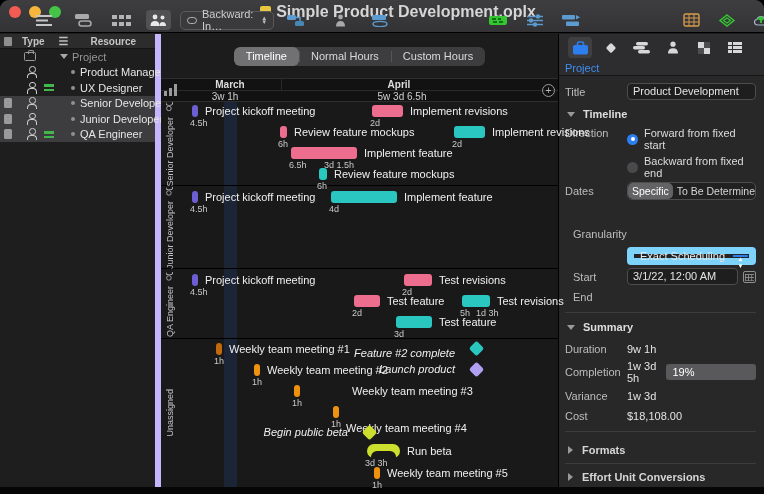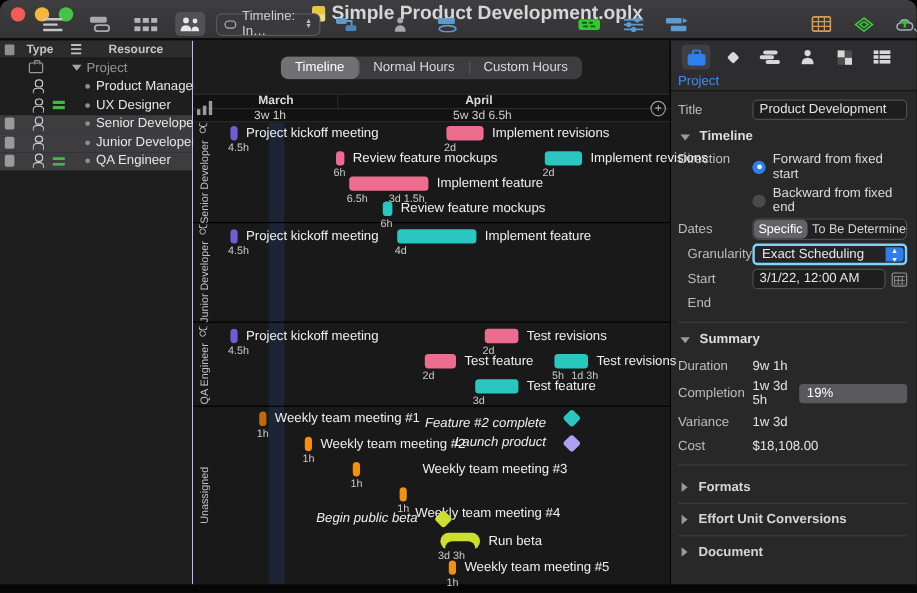--- a/index.html
+++ b/index.html
@@ -20,21 +20,21 @@
   .tb-dropdown { display:flex; align-items:center; gap:5px; height:19px; padding:0 6px; border:1px solid #5a5a5c; border-radius:5px; color:#cfcfcf; font-size:11px; background:#3a3a3c; }
   .capsule { width:13px; height:7px; border:1.5px solid #b6b6b6; border-radius:4px; }
   .updown { display:flex; flex-direction:column; line-height:4px; font-size:6px; color:#bbb; }
   svg.ic { display:block; }
 
   
   .main { position:absolute; top:34px; left:0; right:0; bottom:7px; display:flex; }
   .bottom-strip { position:absolute; left:0; right:0; bottom:0; height:7px; background:#060606; }
 
   
-  .sidebar { width:161px; background:#1e1e1e; border-right:1px solid #c4b5fd; display:flex; flex-direction:column; }
+  .sidebar { width:161px; background:#1e1e1e; border-right:6px solid #c4b5fd; display:flex; flex-direction:column; }
   .sb-header { height:15px; background:#2c2c2c; border-bottom:1px solid #141414; display:flex; align-items:center; font-size:10px; font-weight:bold; color:#c4c4c4; }
   .sb-header .h-note { width:8px; height:9px; background:#8f8f8f; border-radius:1px; margin-left:4px; }
   .sb-header .h-type { margin-left:10px; }
   .sb-header .h-eq { margin-left:14px; color:#bdbdbd; font-size:11px; }
   .sb-header .h-res { margin-left:22px; }
   .sb-row { height:15.5px; display:flex; align-items:center; font-size:11px; color:#e6e6e6; position:relative; }
   .sb-row.selected { background:#3d3d3f; }
   .sb-row.muted span.lbl { color:#969696; }
   .note-chip { position:absolute; left:4px; width:8px; height:10px; background:#9a9a9a; border-radius:1.5px; }
   .cell-person { position:absolute; left:26px; width:10px; height:12px; }
@@ -99,21 +99,21 @@
   .field { background:#1e1e1e; border:1px solid #4d4d4f; border-radius:4px; height:17px; line-height:15px; padding:0 5px; color:#e3e3e3; }
   .field.dim { color:#8a8a8a; }
   .radio-group { display:flex; flex-direction:column; gap:4px; }
   .radio-line { display:flex; align-items:center; gap:6px; color:#dcdcdc; }
   .radio { width:11px; height:11px; border-radius:50%; background:#4a4a4c; position:relative; flex:none; }
   .radio.on { background:#2d7ff0; }
   .radio.on::after { content:""; position:absolute; left:3.5px; top:3.5px; width:4px; height:4px; border-radius:50%; background:#fff; }
   .iseg { display:flex; background:#212121; border:1px solid #4d4d4f; border-radius:5px; height:18px; overflow:hidden; font-size:10.5px; }
   .iseg .opt { flex:1; display:flex; align-items:center; justify-content:center; color:#d5d5d5; white-space:nowrap; padding:0 4px; }
   .iseg .opt.sel { background:#636365; border-radius:5px; color:#fff; }
-  .iselect { position:relative; display:flex; align-items:center; background:#242426; border:2px solid #7dd3fc; border-radius:4px; height:18px; padding:0 20px 0 6px; color:#e8e8e8; }
+  .iselect { position:relative; display:flex; align-items:center; background:#242426; border:7px solid #7dd3fc; border-radius:4px; height:18px; padding:0 20px 0 6px; color:#e8e8e8;margin-top:44px; }
   .iselect .cap { position:absolute; right:1px; top:1px; bottom:1px; width:15px; background:#2d7ff0; border-radius:0 3px 3px 0; color:#fff; font-size:6px; line-height:7px; text-align:center; padding-top:1px; }
   .date-row { display:flex; align-items:center; gap:5px; }
   .date-row .field { flex:1; }
   .cal-icon { width:13px; height:12px; border:1px solid #8f8f8f; border-radius:2px; position:relative; flex:none; }
   .cal-icon::before { content:""; position:absolute; inset:2px 1px 1px 1px;
       background:linear-gradient(#8f8f8f 1px, transparent 1px) 0 0/3.2px 3.2px, linear-gradient(90deg,#8f8f8f 1px, transparent 1px) 0 0/3.2px 3.2px; }
   .pct-box { background:#59595b; border-radius:3px; height:16px; line-height:16px; padding:0 6px; color:#fff; width:100px; }
   .comp-line { display:flex; align-items:center; justify-content:space-between; }
   .hr { border-top:1px solid #3c3c3e; margin:7px 0; }
   .collapsed-row { display:flex; align-items:center; gap:9px; font-weight:bold; color:#d6d6d6; min-height:22px; padding-left:3px; }
@@ -165,21 +165,21 @@
             <g fill="#e8e8e8">
               <circle cx="6" cy="3" r="2.4"></circle>
               <path d="M1.5 12 Q1.5 7 6 7 Q10.5 7 10.5 12 Z"></path>
               <circle cx="13.5" cy="3.5" r="2"></circle>
               <path d="M10.5 12 Q10.5 8 13.5 8 Q17 8 17 12 Z"></path>
             </g>
           </svg>
       </div>
       <div class="tb-dropdown" style="margin-left:9px">
         <span class="capsule"></span>
-        <span>Timeline: In…</span>
+        <span>Backward: In…</span>
         <span class="updown">
             <span>▲</span>
             <span>▼</span>
           </span>
       </div>
       <div class="tbtn" style="margin-left:9px">
         <svg class="ic" width="20" height="12">
             <rect x="1" y="1" width="9" height="5" rx="1.5" fill="#5b9bd0"></rect>
             <path d="M10 3.5 H14 V9 H11" stroke="#5b9bd0" stroke-width="1.5" fill="none"></path>
             <rect x="9" y="7" width="9" height="5" rx="1.5" fill="#4a86b4"></rect>

